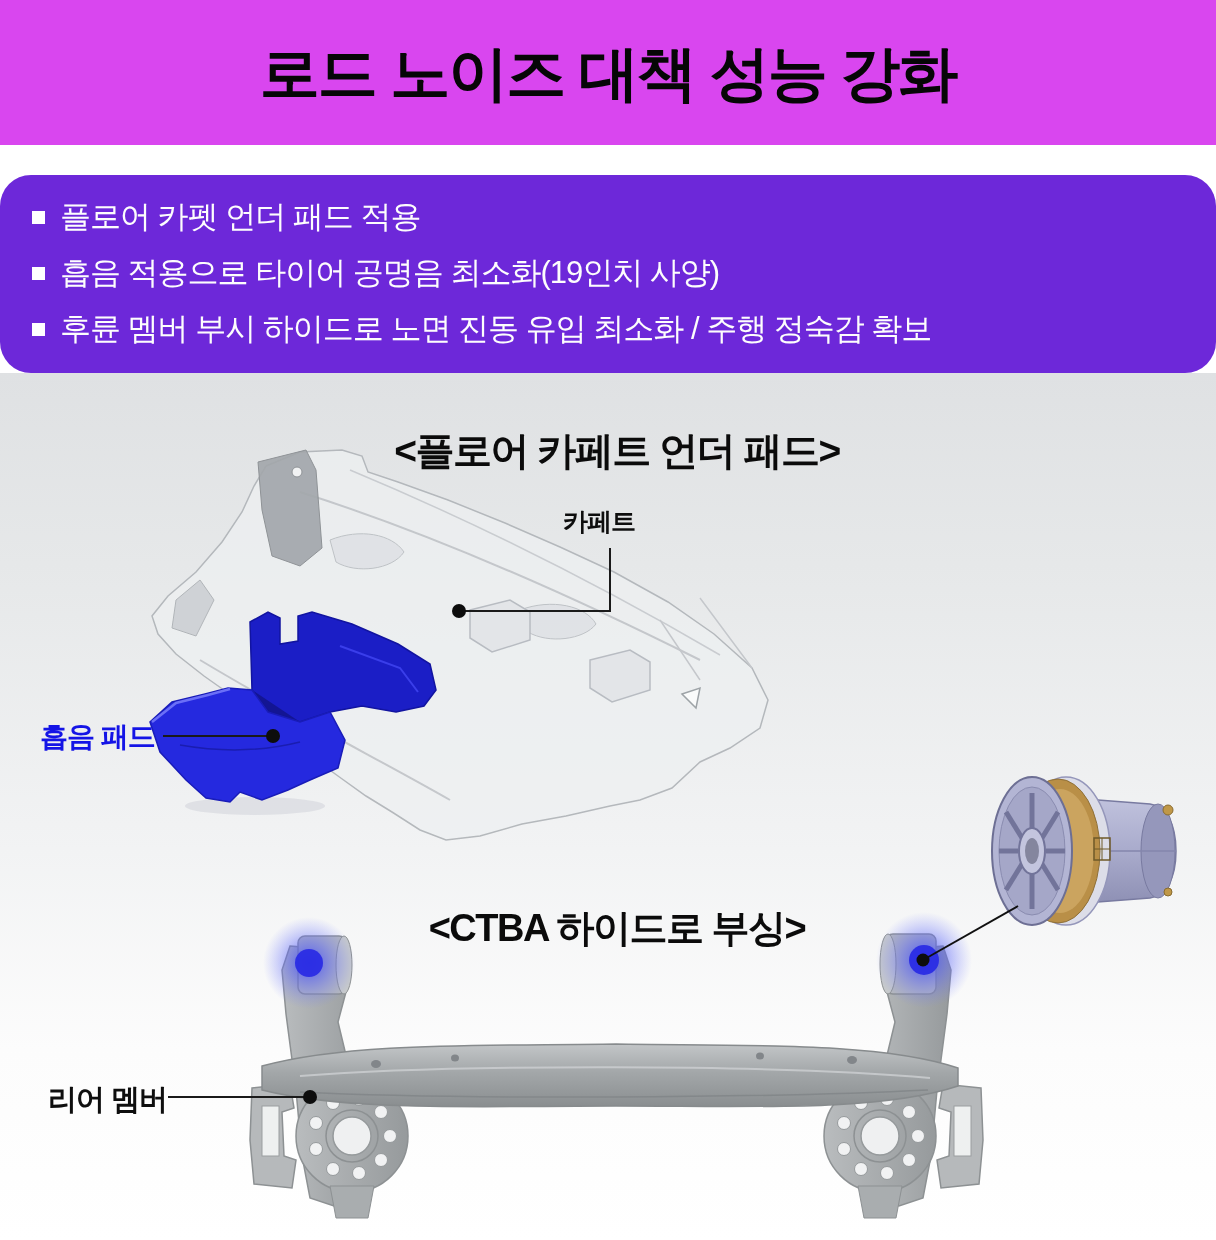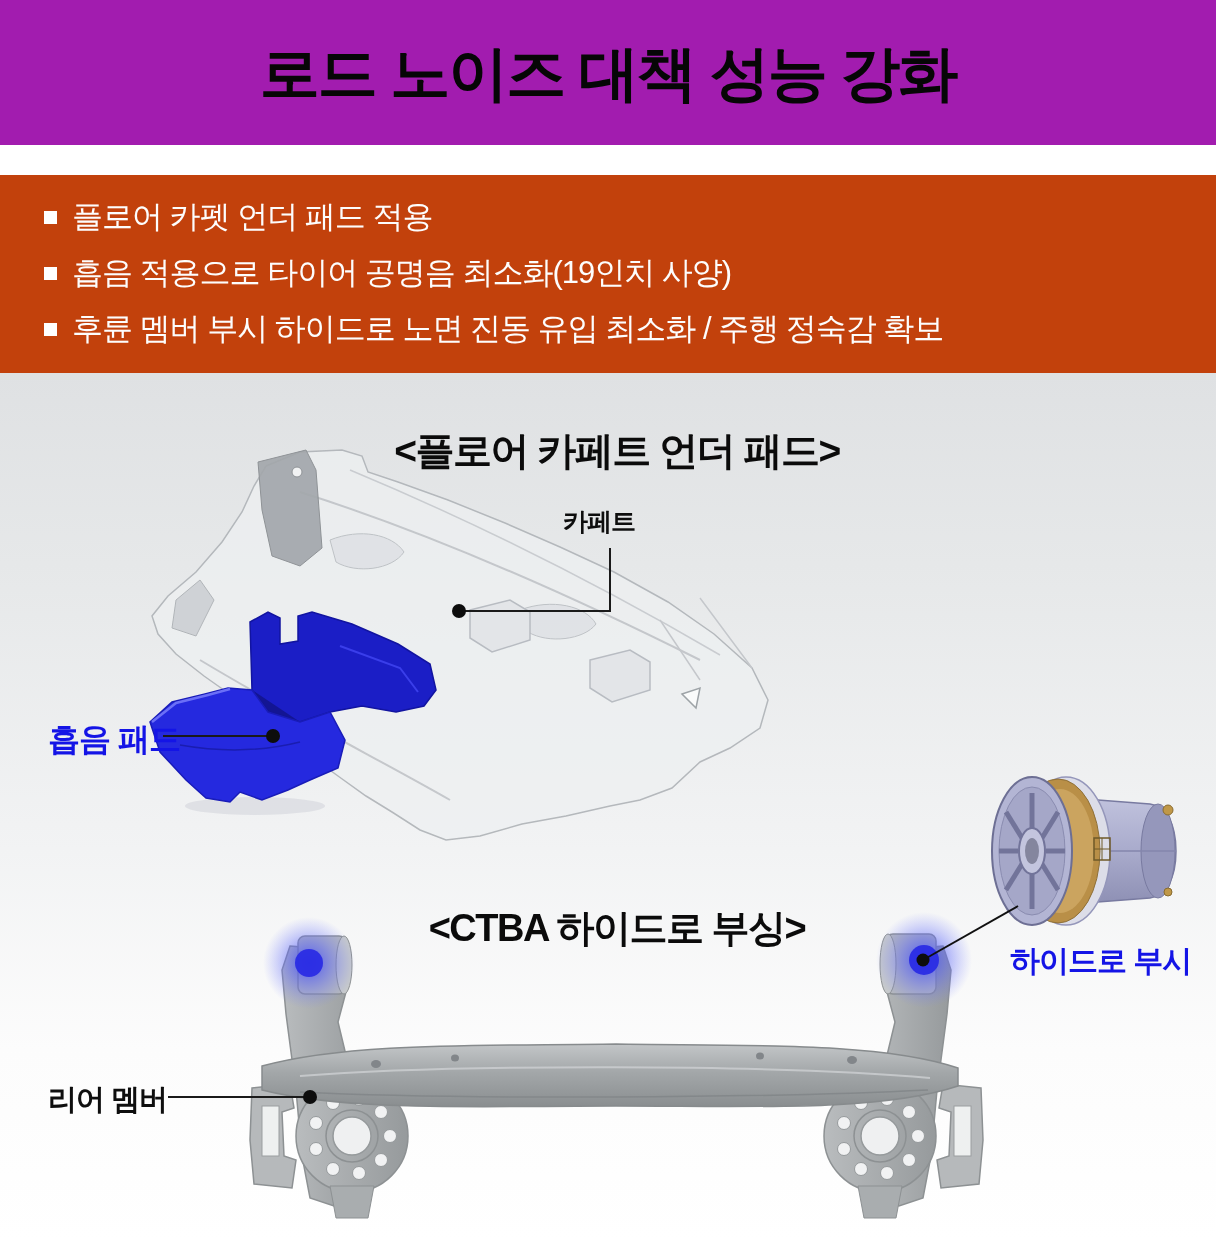--- a/index.html
+++ b/index.html
@@ -13,41 +13,42 @@
     background: #ffffff;
     overflow: hidden;
   }
 
   
   .title-bar {
     position: absolute;
     left: 0; top: 0;
     width: 100%;
     height: 145px;
-    background: #a21caf;
+    background: #d946ef;
   }
   .main-title {
     position: absolute;
     left: 0; top: 34px;
     width: 100%;
     text-align: center;
     font-size: 60px;
     font-weight: 800;
     letter-spacing: -2px;
     color: #060606;
   }
 
   
   .banner {
     position: absolute;
     left: 0; top: 175px;
     width: 100%;
     height: 198px;
-    background: #c2410c;
-    padding: 25px 20px 0 44px;
+    background: #6d28d9;
+    padding: 25px 20px 0 32px;
+    border-radius: 31px;
   }
   .bullet-row {
     display: flex;
     align-items: center;
     height: 34px;
     margin-bottom: 22px;
   }
   .bullet-square {
     width: 13px;
     height: 13px;
@@ -95,21 +96,21 @@
 
   
   .callout {
     position: absolute;
     white-space: nowrap;
     letter-spacing: -1px;
   }
   .callout.dark { color: #0e0e0e; font-weight: 600; }
   .callout.blue { color: #1414e6; font-weight: 800; }
   .label-carpet  { left: 563px; top: 505px; font-size: 25px; }
-  .label-pad     { left: 48px;  top: 718px; font-size: 32px; }
+  .label-pad     { left: 40px;  top: 718px; font-size: 28px; }
   .label-member  { left: 48px;  top: 1080px; font-size: 29px; }
   .label-bushing { left: 1010px; top: 941px; font-size: 30px; }
 </style>
 </head>
 <body>
 
 <div class="page">
 
   <div class="title-bar">
     <h1 class="main-title">로드 노이즈 대책 성능 강화</h1>
@@ -295,15 +296,14 @@
       <circle cx="923" cy="960" r="6.5" fill="#0d0d0d"></circle>
     </g>
   </svg>
 
   <div class="section-heading heading-carpet">&lt;플로어 카페트 언더 패드&gt;</div>
   <div class="section-heading heading-ctba">&lt;CTBA 하이드로 부싱&gt;</div>
 
   <div class="callout dark label-carpet">카페트</div>
   <div class="callout blue label-pad">흡음 패드</div>
   <div class="callout dark label-member">리어 멤버</div>
-  <div class="callout blue label-bushing">하이드로 부시</div>
 
 </div>
 
 </body></html>

